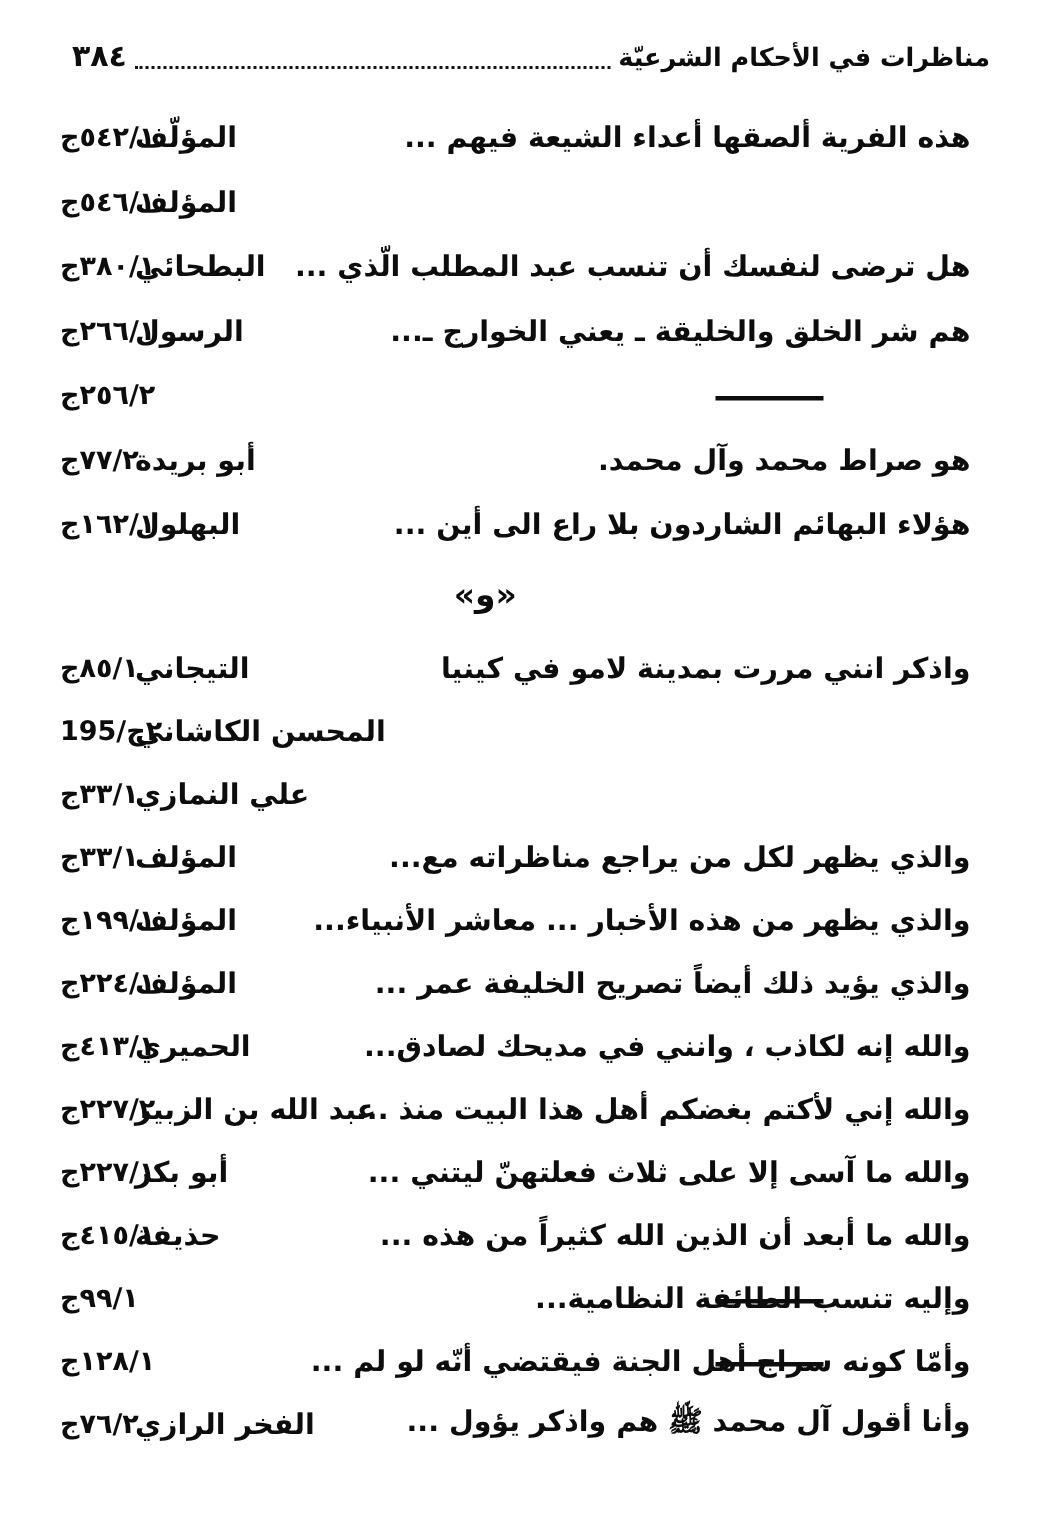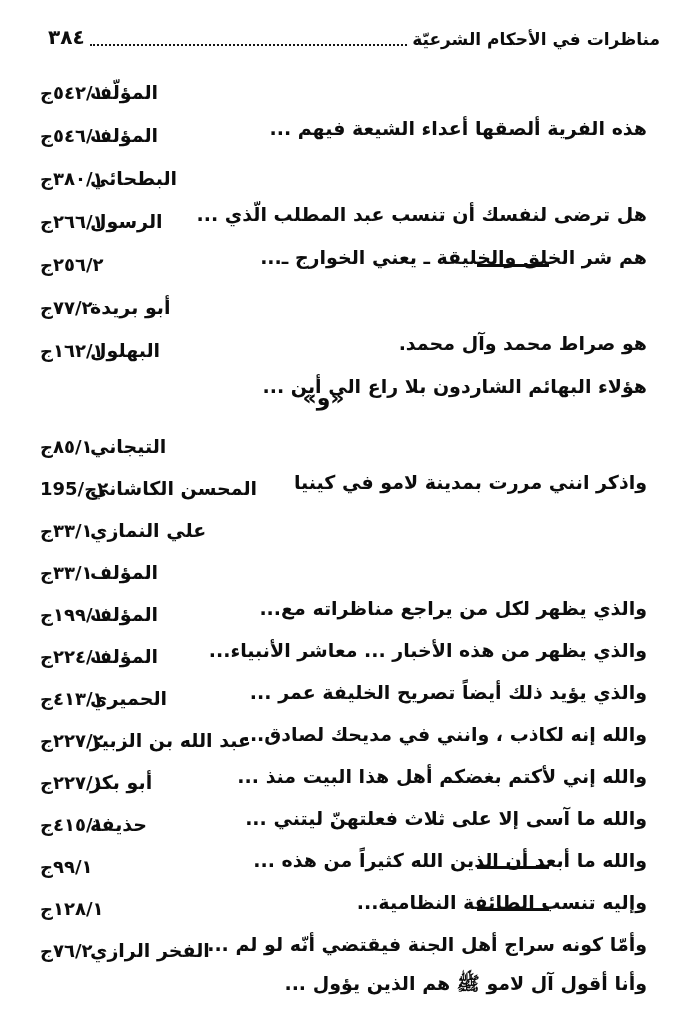--- a/index.html
+++ b/index.html
@@ -55,21 +55,20 @@
   .row.s2 { height: 42px; }
   .quote {
     position: absolute;
     right: 0;
     top: 50%;
     transform: translateY(-50%);
     font-size: 19px;
     font-weight: 700;
     white-space: nowrap;
     direction: rtl;
-    margin-top: 36px;
   }
   .author {
     position: absolute;
     left: 90px;
     width: 175px;
     top: 50%;
     transform: translateY(-50%);
     text-align: left;
     font-size: 19px;
     font-weight: 700;
@@ -202,19 +201,19 @@
         <span class="quote">وإليه تنسب الطائفة النظامية...</span>
         <span class="ditto"></span>
         <span class="ref" dir="ltr"><span>٩٩</span><span>/</span><span>١</span><span>ج</span></span>
       </div>
       <div class="row s2">
         <span class="quote">وأمّا كونه سراج أهل الجنة فيقتضي أنّه لو لم ...</span>
         <span class="ditto"></span>
         <span class="ref" dir="ltr"><span>١٢٨</span><span>/</span><span>١</span><span>ج</span></span>
       </div>
       <div class="row s2">
-        <span class="quote">وأنا أقول آل لامو ﷺ هم الذين يؤول ...</span>
+        <span class="quote">وأنا أقول آل محمد ﷺ هم واذكر يؤول ...</span>
         <span class="author">الفخر الرازي</span>
         <span class="ref" dir="ltr"><span>٧٦</span><span>/</span><span>٢</span><span>ج</span></span>
       </div>
     </div>
 
 </div>
 
 </body></html>

